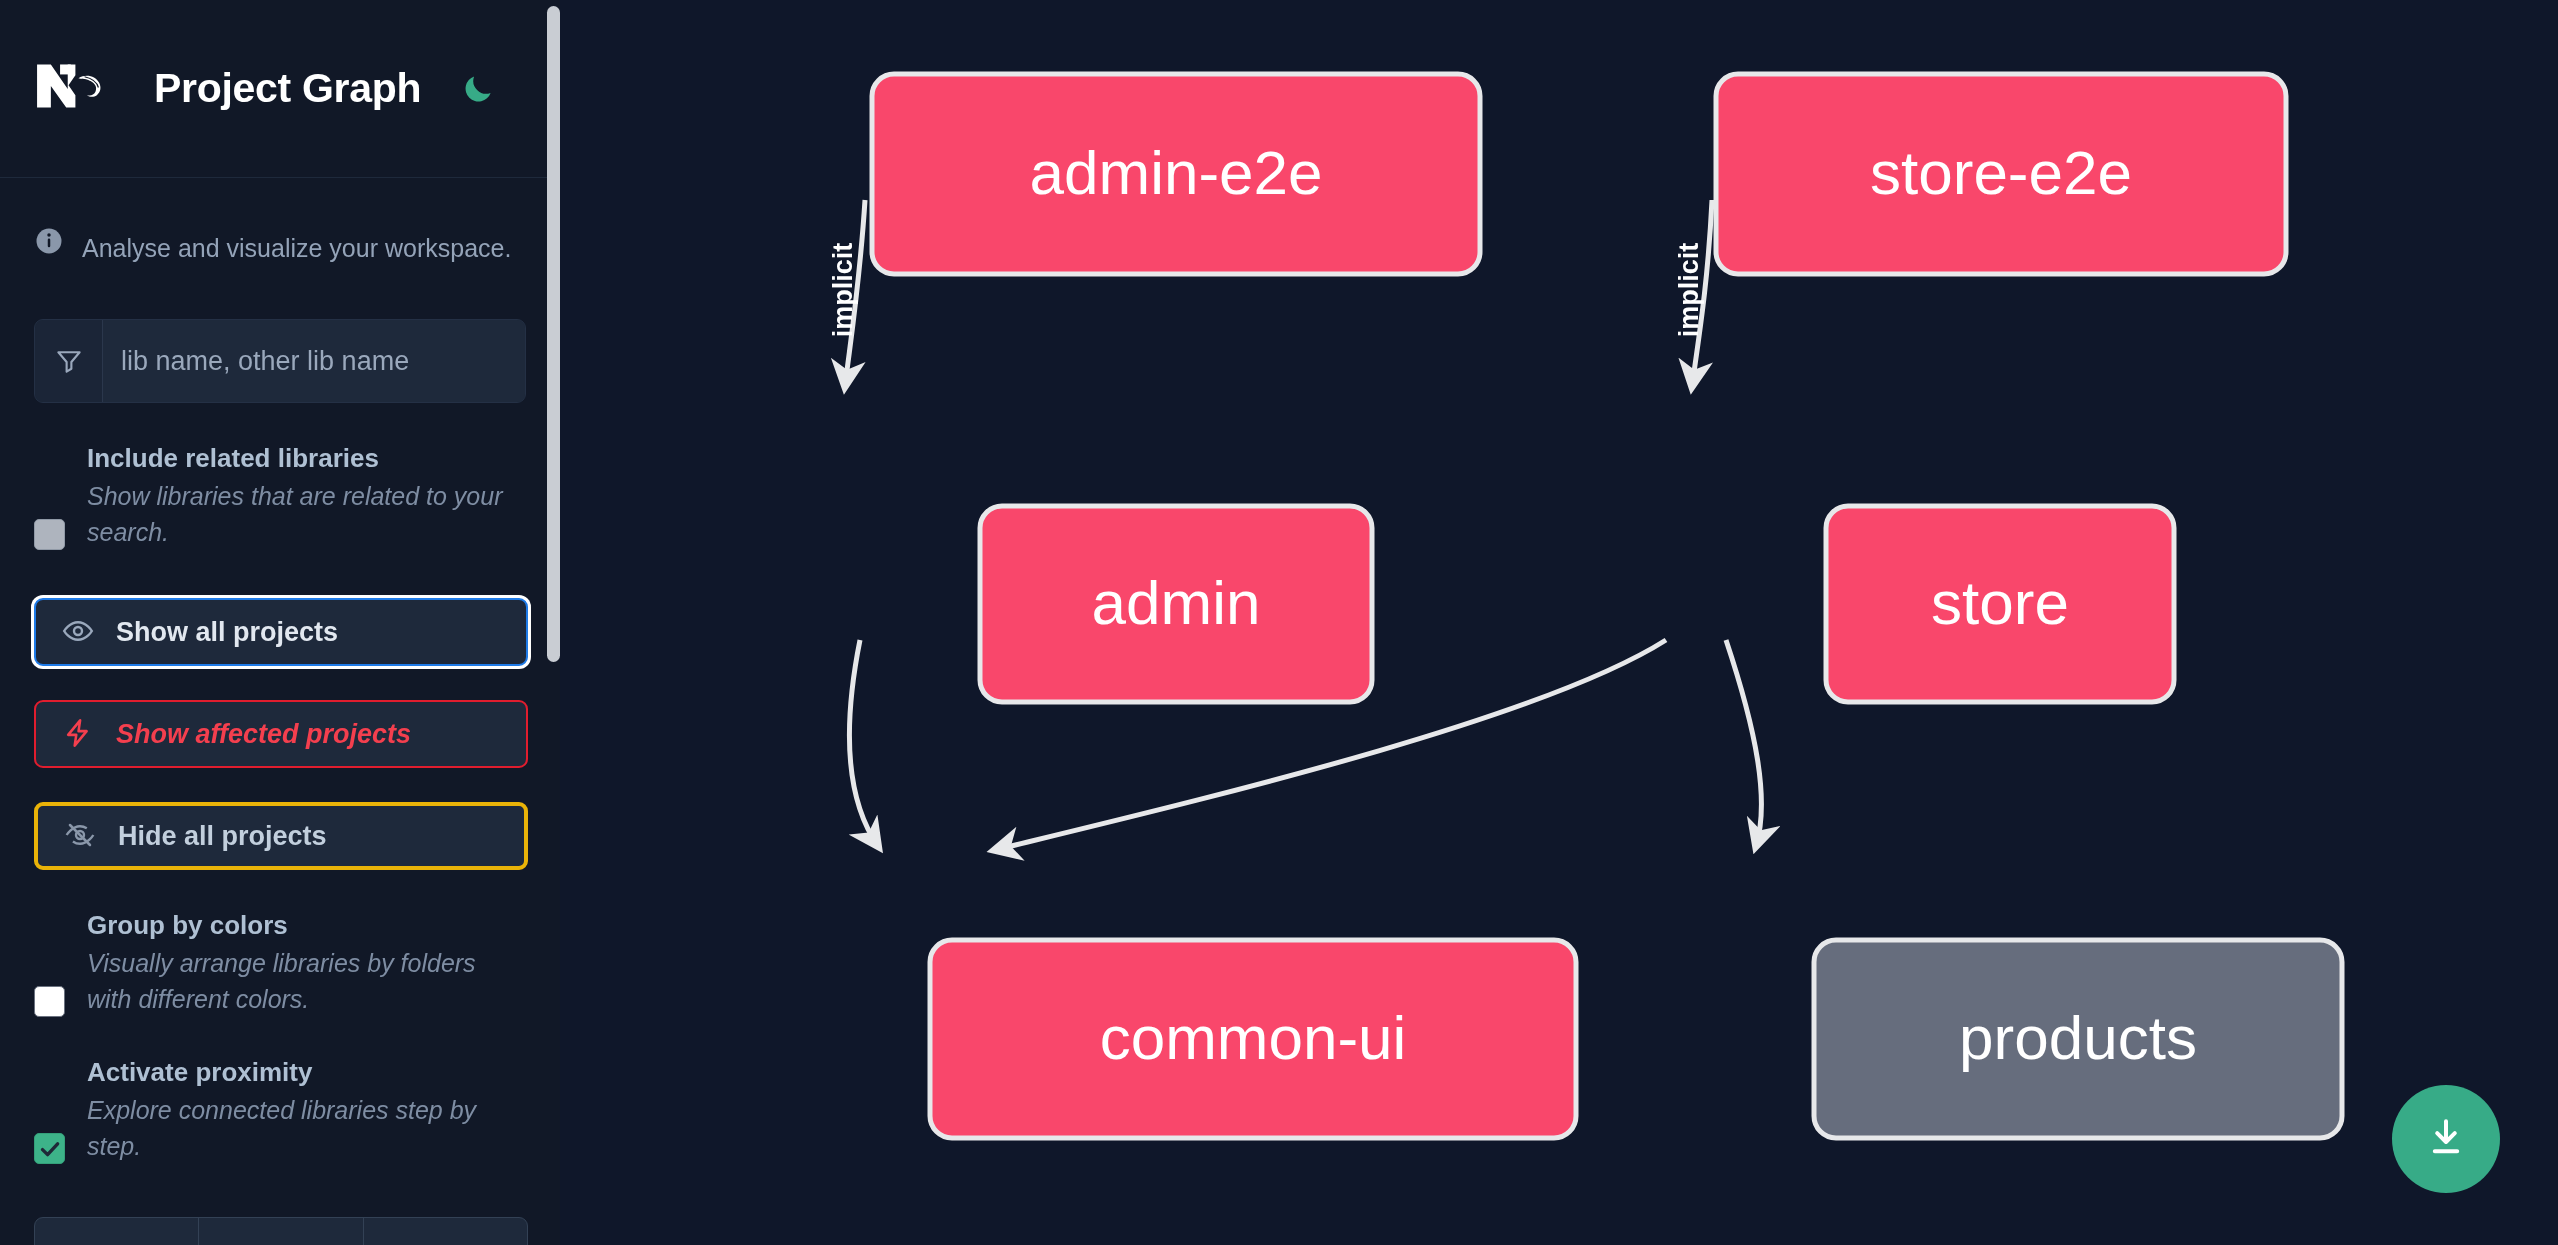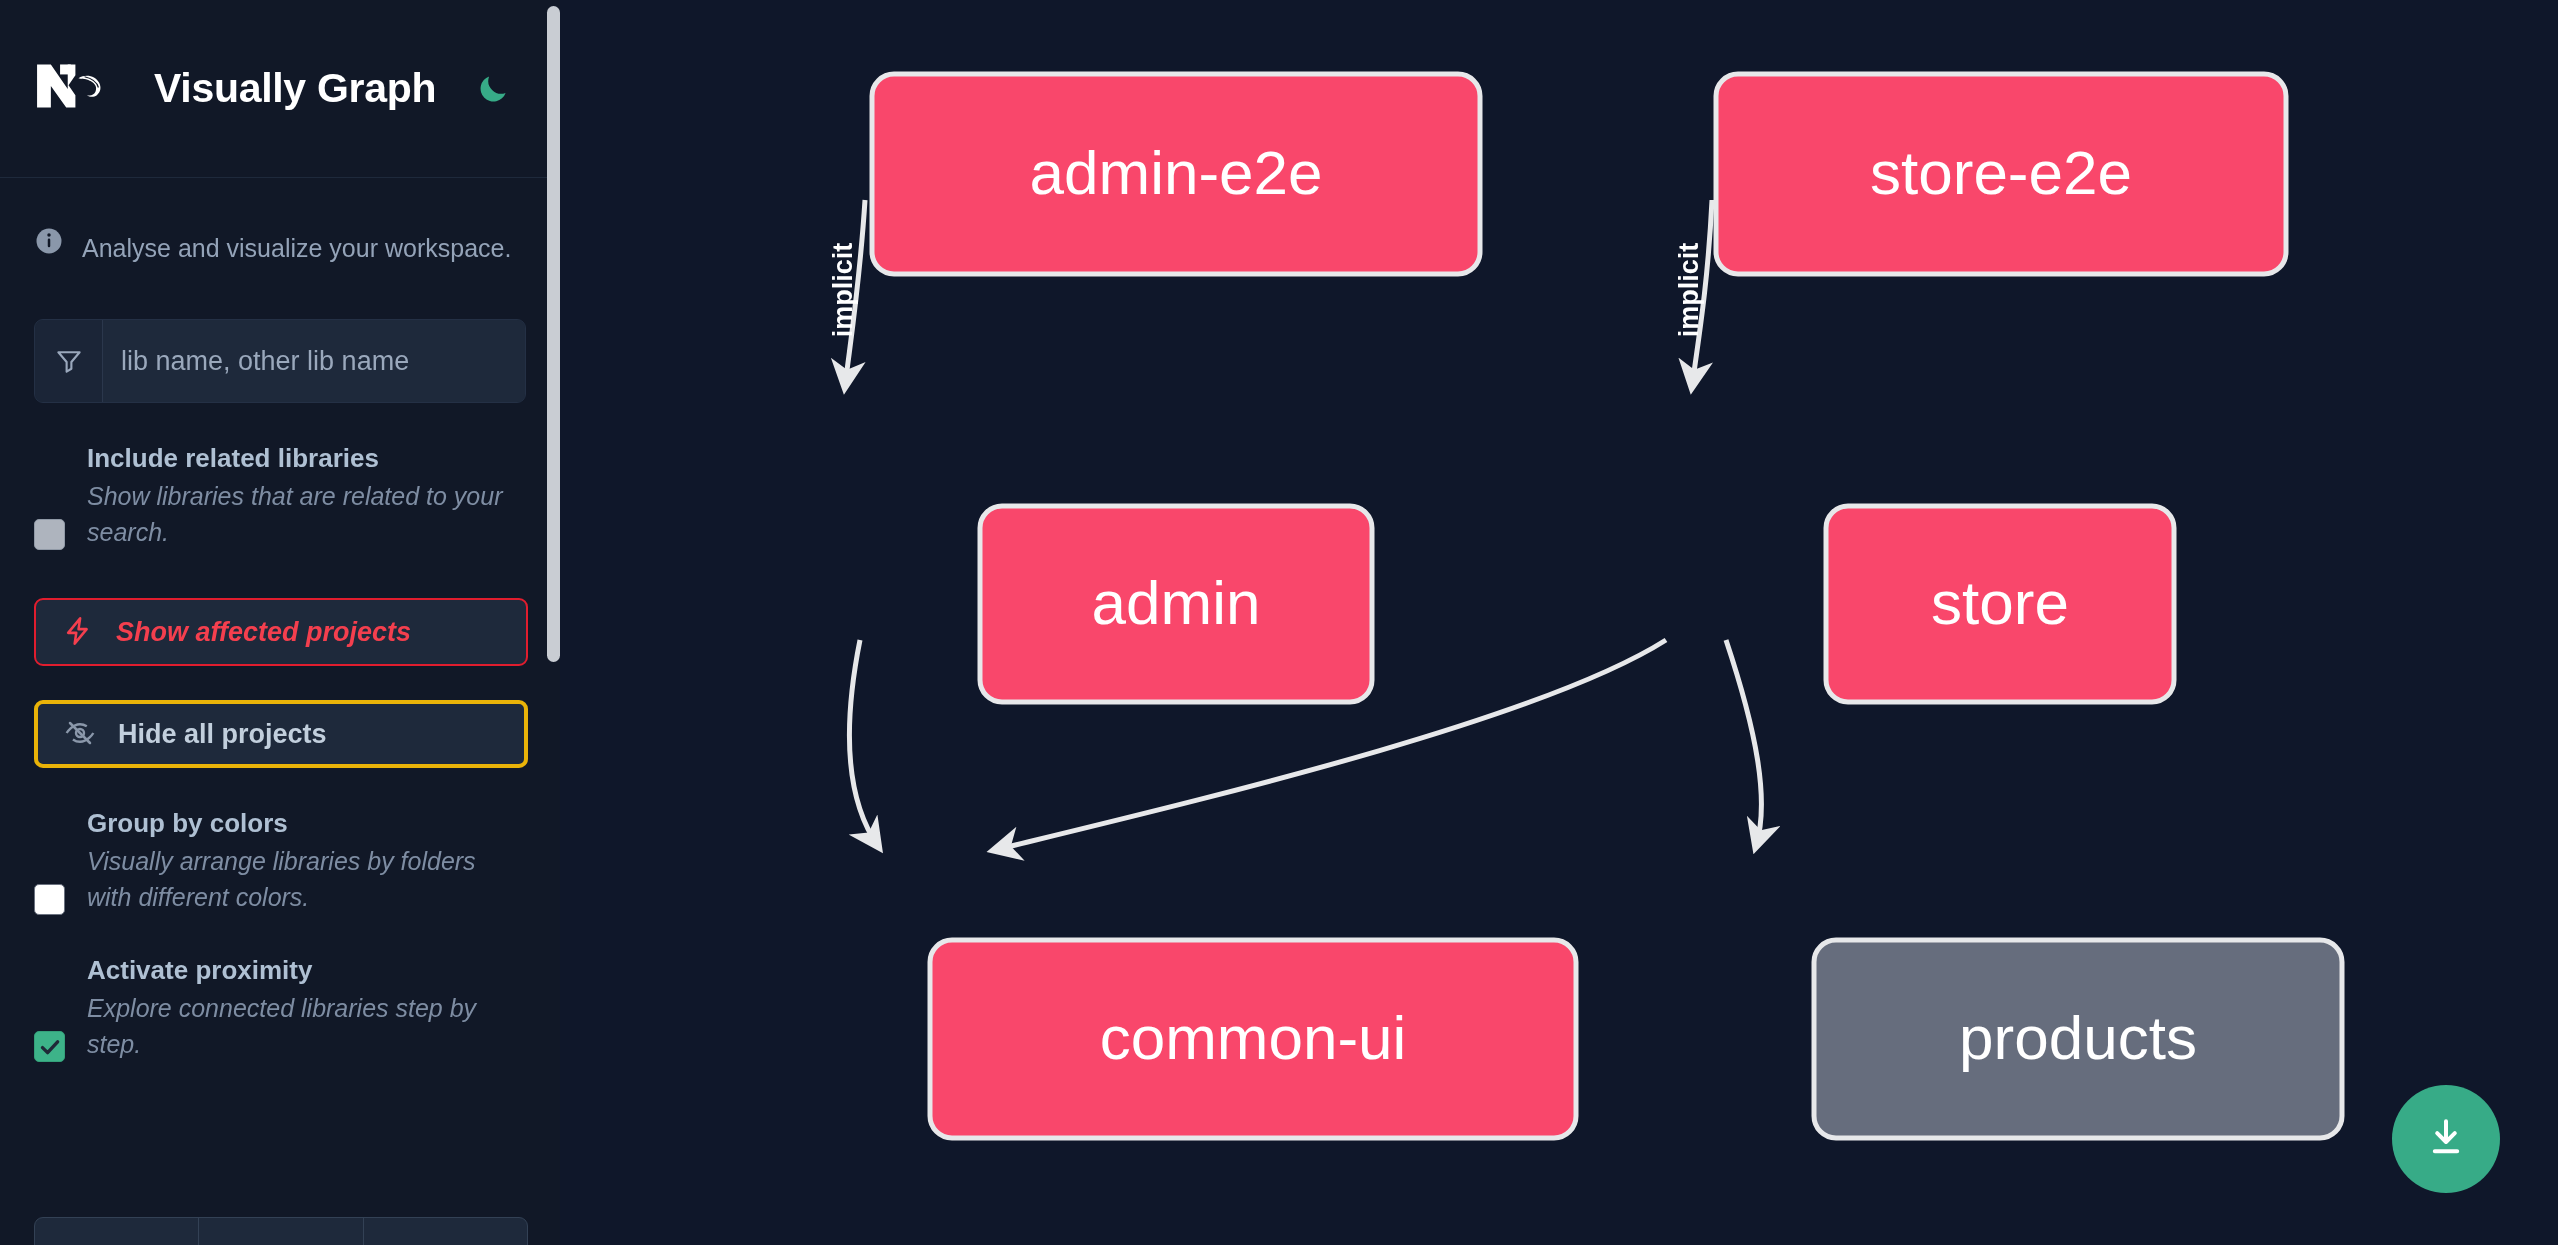--- a/index.html
+++ b/index.html
@@ -275,21 +275,21 @@
     <div class="sb-header">
       <span class="nx-logo">
         <svg viewBox="0 0 120 80" width="92" height="62" aria-hidden="true">
           <path fill="#FFFFFF" d="M4 8h18l22 32V8h10v14l-9 13 9 13v16H42L22 36v28H4z"></path>
           <rect fill="#FFFFFF" x="34" y="8" width="14" height="13"></rect>
           <path fill="#FFFFFF" d="M58 26c10-6 22-3 27 6 3 6 2 12-3 16-4 3-9 3-13 0 5 1 9 0 11-4 2-4 1-9-3-12-5-4-12-4-19-6z"></path>
           <path fill="none" stroke="#111827" stroke-width="1.6" d="M62 27c9 1 16 5 18 12M66 24c9 2 16 7 18 14"></path>
         </svg>
       </span>
 
-      <span class="sb-title">Visually Graph</span>
+      <span class="sb-title">Project Graph</span>
 
       <button class="moon-btn">
         <svg viewBox="0 0 24 24" width="36" height="36" aria-hidden="true">
           <path fill="#37AB87" d="M20.4 14.6A8.6 8.6 0 0 1 9.4 3.6a8.6 8.6 0 1 0 11 11z"></path>
         </svg>
       </button>
     </div>
 
     <div class="sb-body">
 
@@ -316,20 +316,29 @@
       <div class="check-row">
         <span class="cbox gray"></span>
         <div>
           <div class="cbox-label">Include related libraries</div>
           <div class="cbox-desc">Show libraries that are related to your search.</div>
         </div>
       </div>
 
       <div class="btn-stack">
 
+        <button class="gbtn focused">
+          <span>
+            <svg viewBox="0 0 24 24" width="32" height="32" aria-hidden="true">
+              <path fill="none" stroke="#9AA8BC" stroke-width="1.8" d="M1.6 12S5.5 5.4 12 5.4 22.4 12 22.4 12 18.5 18.6 12 18.6 1.6 12 1.6 12z"></path>
+              <circle cx="12" cy="12" r="3" fill="none" stroke="#9AA8BC" stroke-width="1.8"></circle>
+            </svg>
+          </span>
+          <span class="gbtn-label">Show all projects</span>
+        </button>
 
         <button class="gbtn danger">
           <span>
             <svg viewBox="0 0 24 24" width="32" height="32" aria-hidden="true">
               <path fill="none" stroke="#F43F4E" stroke-width="1.9" stroke-linejoin="round" d="M13.6 2.5 4.6 13.4h6.1l-1.2 8.1 9-10.9h-6.1z"></path>
             </svg>
           </span>
           <span class="gbtn-label">Show affected projects</span>
         </button>
 

